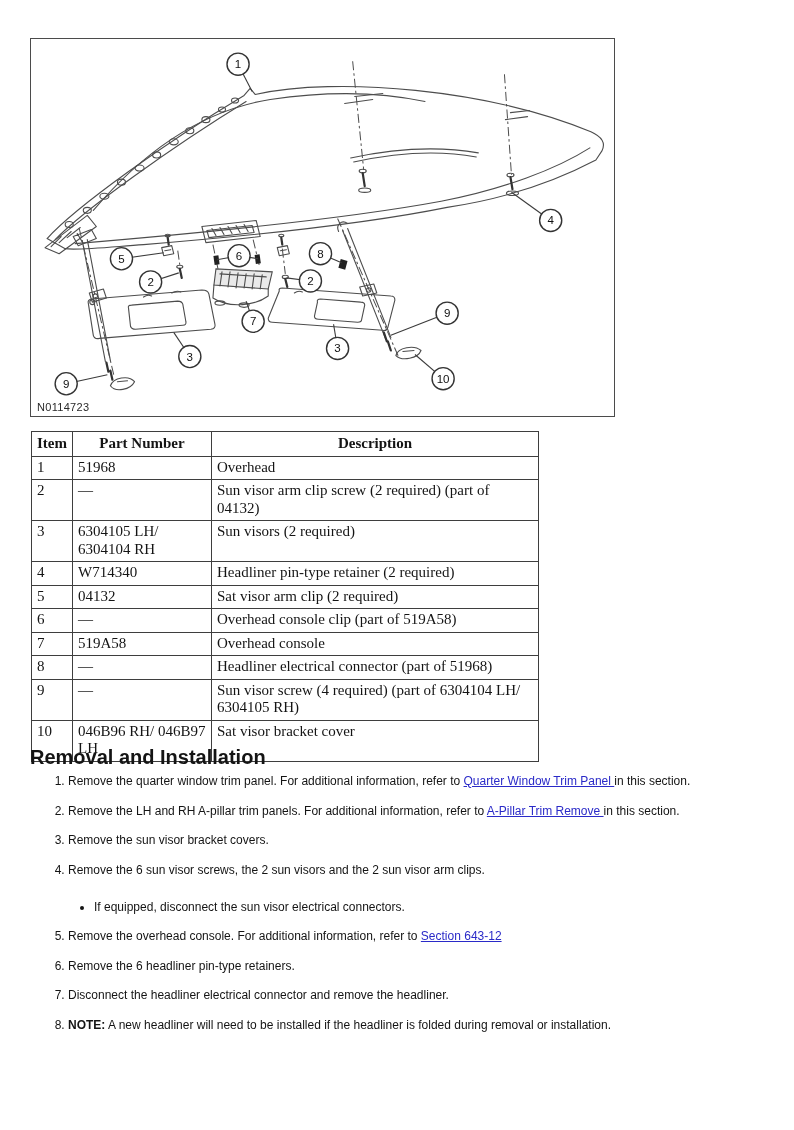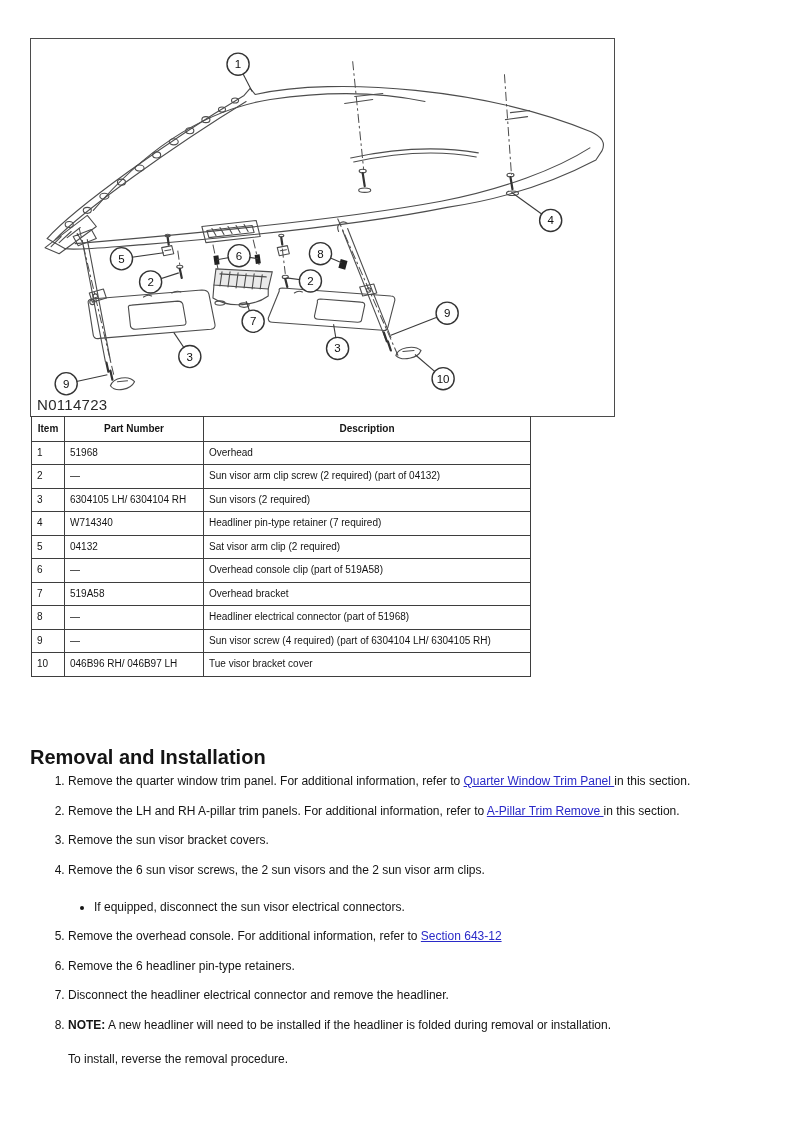--- a/index.html
+++ b/index.html
@@ -8,36 +8,36 @@
     font-family:"Liberation Sans","DejaVu Sans",sans-serif;color:#141414;
     overflow:hidden;
   }
   
   .figure-box{
     position:absolute;left:30px;top:38px;width:585px;height:379px;
     border:1.6px solid #4b4b4b;box-sizing:border-box;background:#fff;
   }
   .figure-box svg{display:block;width:100%;height:100%;}
   .fig-id{
-    position:absolute;left:6px;bottom:3px;font-size:15px;color:#2a2a2a;
+    position:absolute;left:6px;bottom:3px;font-size:11px;color:#2a2a2a;
     letter-spacing:.3px;
   }
   .art{stroke:#4d4d4d;fill:none;stroke-width:1.1;stroke-linejoin:round;stroke-linecap:round;}
   .art-dd{stroke:#4d4d4d;fill:none;stroke-width:1;stroke-dasharray:9 3 2.5 3;}
   .art-thick{stroke:#333;fill:none;stroke-width:2.2;stroke-linecap:round;}
   .art-fill{fill:#222;stroke:none;}
   .art-shade{fill:#e9e9e9;stroke:#4d4d4d;stroke-width:1.1;}
   .callout-line{stroke:#3b3b3b;stroke-width:1.1;fill:none;}
   .callout-circle{fill:#ffffff;stroke:#333;stroke-width:1.4;}
   .callout-num{font-family:"Liberation Sans",sans-serif;font-size:11.5px;fill:#111;
     text-anchor:middle;}
   
   .parts{
-    position:absolute;left:31px;top:416px;border-collapse:collapse;
-    font-size:10px;table-layout:fixed;background:#fff;
+    position:absolute;left:31px;top:431px;border-collapse:collapse;
+    font-size:15px;table-layout:fixed;background:#fff;font-family:Liberation Serif, serif;
   }
   .parts th,.parts td{
     border:1.7px solid #3e3e3e;padding:2px 5px 3px 5px;vertical-align:top;
     line-height:17.5px;overflow:hidden;
   }
   .parts th{font-weight:bold;text-align:center;padding-top:3px;}
   .parts td{text-align:left;}
   .col-item{width:33px;}
   .col-part{width:139px;}
   .col-desc{width:327px;}
@@ -246,66 +246,65 @@
           <td>Sun visor arm clip screw (2 required) (part of 04132)</td>
         </tr>
         <tr>
           <td>3</td>
           <td>6304105 LH/ 6304104 RH</td>
           <td>Sun visors (2 required)</td>
         </tr>
         <tr>
           <td>4</td>
           <td>W714340</td>
-          <td>Headliner pin-type retainer (7 required)</td>
+          <td>Headliner pin-type retainer (2 required)</td>
         </tr>
         <tr>
           <td>5</td>
           <td>04132</td>
           <td>Sat visor arm clip (2 required)</td>
         </tr>
         <tr>
           <td>6</td>
           <td>—</td>
           <td>Overhead console clip (part of 519A58)</td>
         </tr>
         <tr>
           <td>7</td>
           <td>519A58</td>
-          <td>Overhead bracket</td>
+          <td>Overhead console</td>
         </tr>
         <tr>
           <td>8</td>
           <td>—</td>
           <td>Headliner electrical connector (part of 51968)</td>
         </tr>
         <tr>
           <td>9</td>
           <td>—</td>
           <td>Sun visor screw (4 required) (part of 6304104 LH/ 6304105 RH)</td>
         </tr>
         <tr>
           <td>10</td>
           <td>046B96 RH/ 046B97 LH</td>
-          <td>Tue visor bracket cover</td>
+          <td>Sat visor bracket cover</td>
         </tr>
       </tbody>
     </table>
 
   <div class="removal-heading">Removal and Installation</div>
 
   <div class="steps-wrap">
     <ol>
         <li>Remove the quarter window trim panel. For additional information, refer to <a href="#">Quarter Window Trim Panel </a>in this section.</li>
         <li>Remove the LH and RH A-pillar trim panels. For additional information, refer to <a href="#">A-Pillar Trim Remove </a>in this section.</li>
         <li>Remove the sun visor bracket covers.</li>
         <li>Remove the 6 sun visor screws, the 2 sun visors and the 2 sun visor arm clips.<ul>
             <li>If equipped, disconnect the sun visor electrical connectors.</li>
           </ul></li>
         <li>Remove the overhead console. For additional information, refer to <a href="#">Section 643-12</a></li>
         <li>Remove the 6 headliner pin-type retainers.</li>
         <li>Disconnect the headliner electrical connector and remove the headliner.</li>
         <li><b>NOTE:</b> A new headliner will need to be installed if the headliner is folded during removal or installation.</li>
       </ol>
-    <div class="footer-note">To install, reverse the removal procedure.</div>
   </div>
 
 </div>
 
 </body></html>

